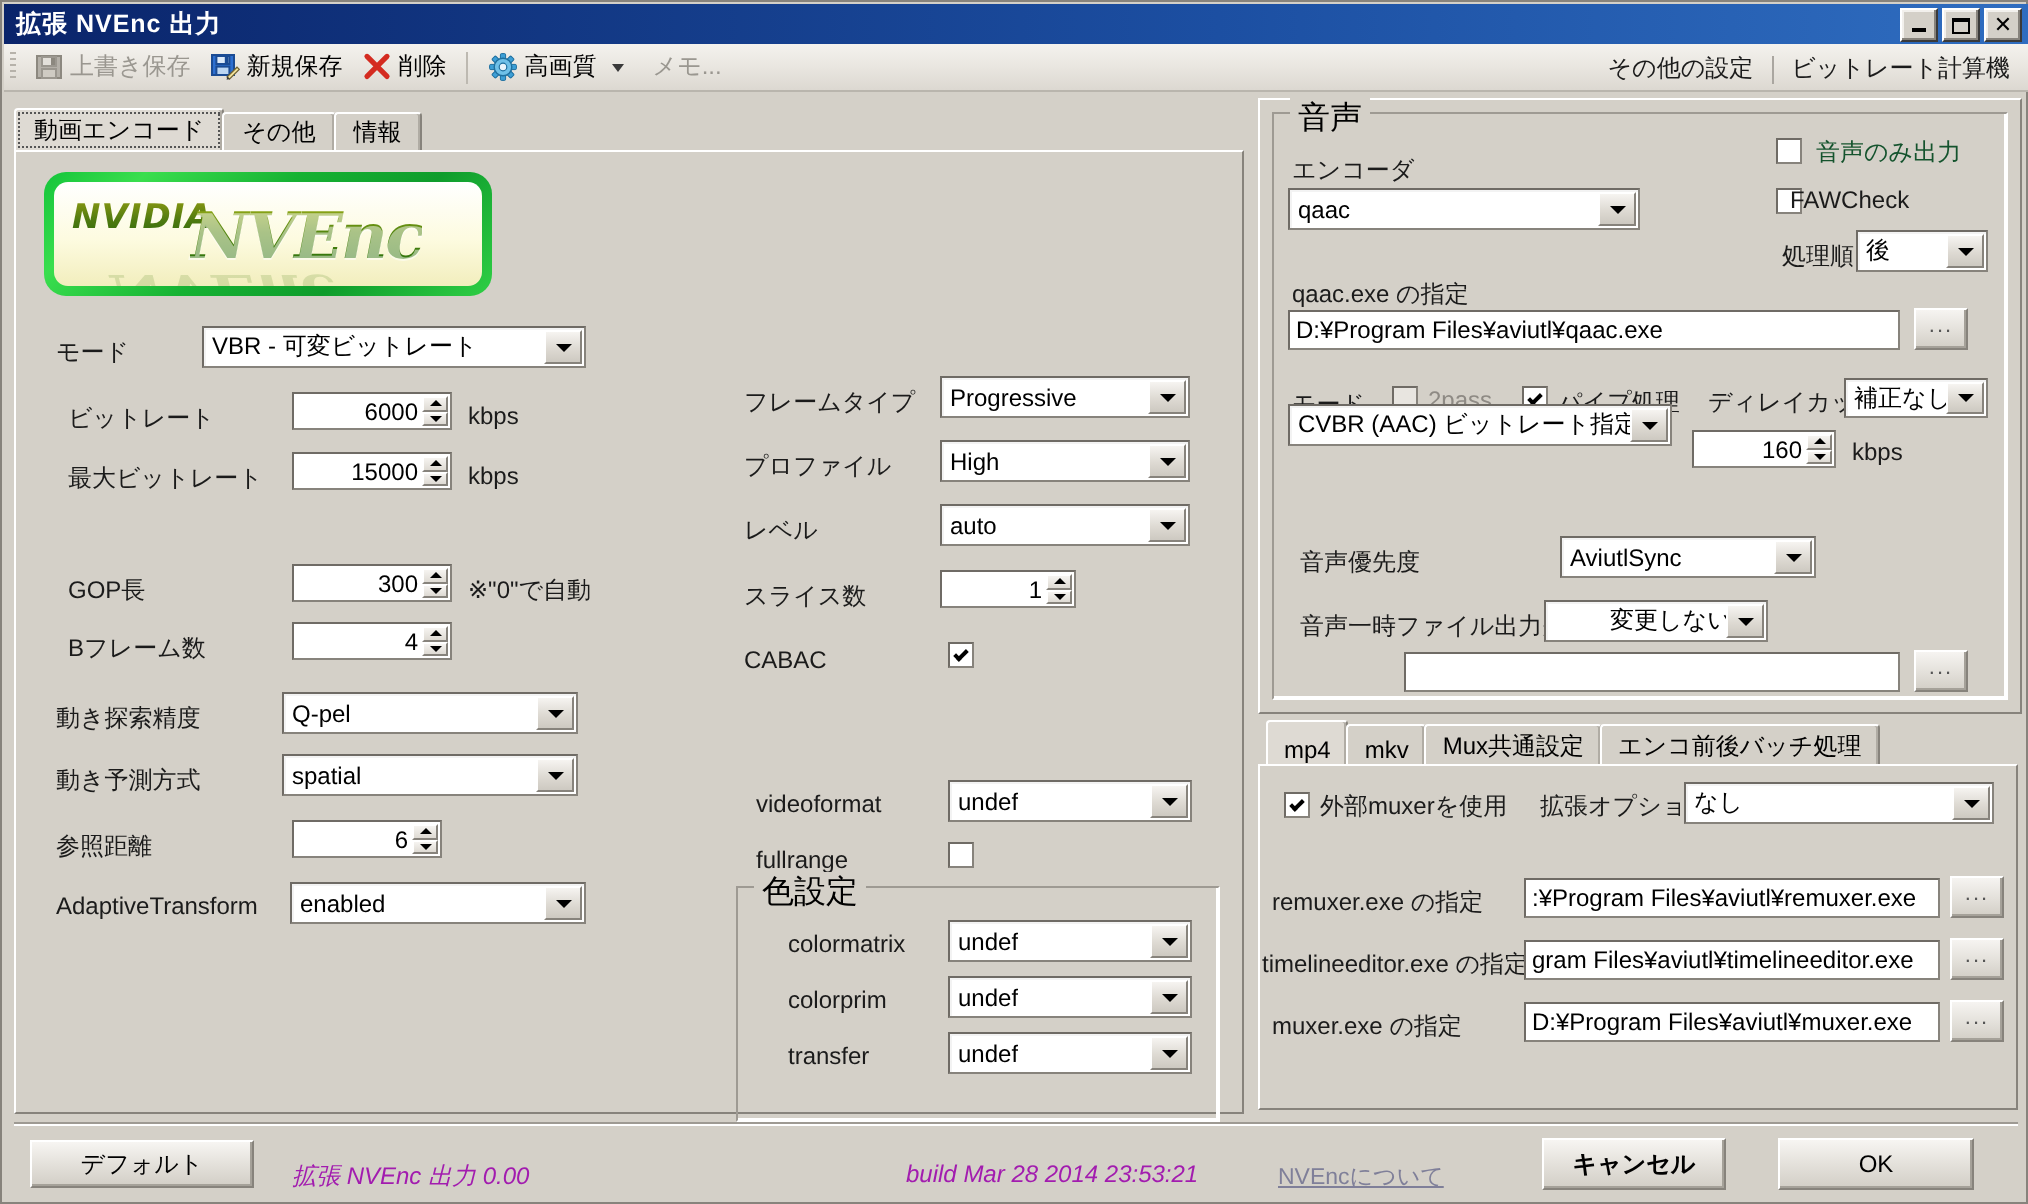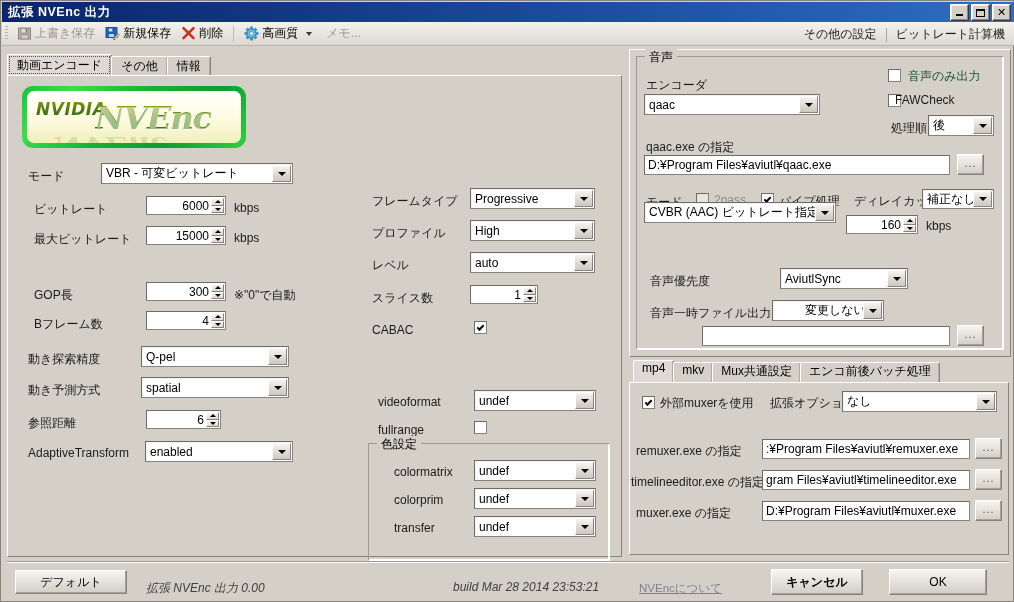--- a/index.html
+++ b/index.html
@@ -115,45 +115,45 @@
     letter-spacing:1px;padding-bottom:4px;}
 
   .chk{position:absolute;width:13px;height:13px;background:#fff;box-sizing:border-box;
     border:1px solid #87837c;border-top-color:#6f6b65;border-left-color:#6f6b65;}
   .chk.on::after{content:"";position:absolute;left:2px;top:3px;width:5px;height:2px;
     border-left:2px solid #000;border-bottom:2px solid #000;transform:rotate(-45deg);}
   .chk.dis{background:#e8e5e0;}
 
   .grp{position:absolute;border:1px solid #fff;border-top-color:#9e9a93;border-left-color:#9e9a93;
     box-shadow:inset -1px -1px 0 #fff,0 0 0 0;}
-  .grp>.gtitle{position:absolute;top:-8px;left:8px;background:#d4d0c8;padding:0 4px;font-size:12px;}
+  .grp>.gtitle{position:absolute;top:-8px;left:8px;background:#d4d0c8;padding:0 4px;font-size:16px;}
 
   
   .audiopanel{position:absolute;left:628px;top:48px;width:380px;height:306px;
     background:#d4d0c8;border:1px solid #fff;border-right-color:#87837c;border-bottom-color:#87837c;}
   .muxpanel{position:absolute;left:628px;top:360px;width:380px;height:194px;
     background:#d4d0c8;}
 
-  .mtab{height:19px;padding:0 8px;display:flex;align-items:flex-start;font-size:12px;
+  .mtab{height:19px;padding:0 8px;display:flex;align-items:flex-end;font-size:12px;
     background:#d4d0c8;border:1px solid #fff;border-right-color:#87837c;border-bottom:none;
     border-radius:2px 2px 0 0;margin-right:-1px;box-shadow:inset -1px 0 0 #b0aca4;}
   .mtab.active{height:21px;background:#dedad3;}
   .muxbody{position:absolute;left:0;top:21px;width:380px;height:173px;
     background:#d4d0c8;border:1px solid #fff;border-right-color:#87837c;border-bottom-color:#87837c;
     box-sizing:border-box;}
 
   
   .footsep{position:absolute;left:6px;top:560px;width:1002px;height:1px;background:#9e9a93;
     border-bottom:1px solid #fff;}
   .btn{position:absolute;box-sizing:border-box;
     background:linear-gradient(to bottom,#f7f5f2,#e4e1db 50%,#d2cec6);
     border:1px solid #fff;border-right-color:#87837c;border-bottom-color:#87837c;
     box-shadow:inset -1px -1px 0 #a5a199;
     display:flex;align-items:center;justify-content:center;font-size:12px;}
-  .ital{font-style:italic;color:#404040;}
+  .ital{font-style:italic;color:#a21caf;}
   .lnk{color:#7f7f99;text-decoration:underline;font-size:11.5px;}
 </style>
 </head>
 <body>
 
 <div id="app">
 
   <div class="titlebar">
     <span class="ttl">拡張 NVEnc 出力</span>
     <div class="wbtns">

